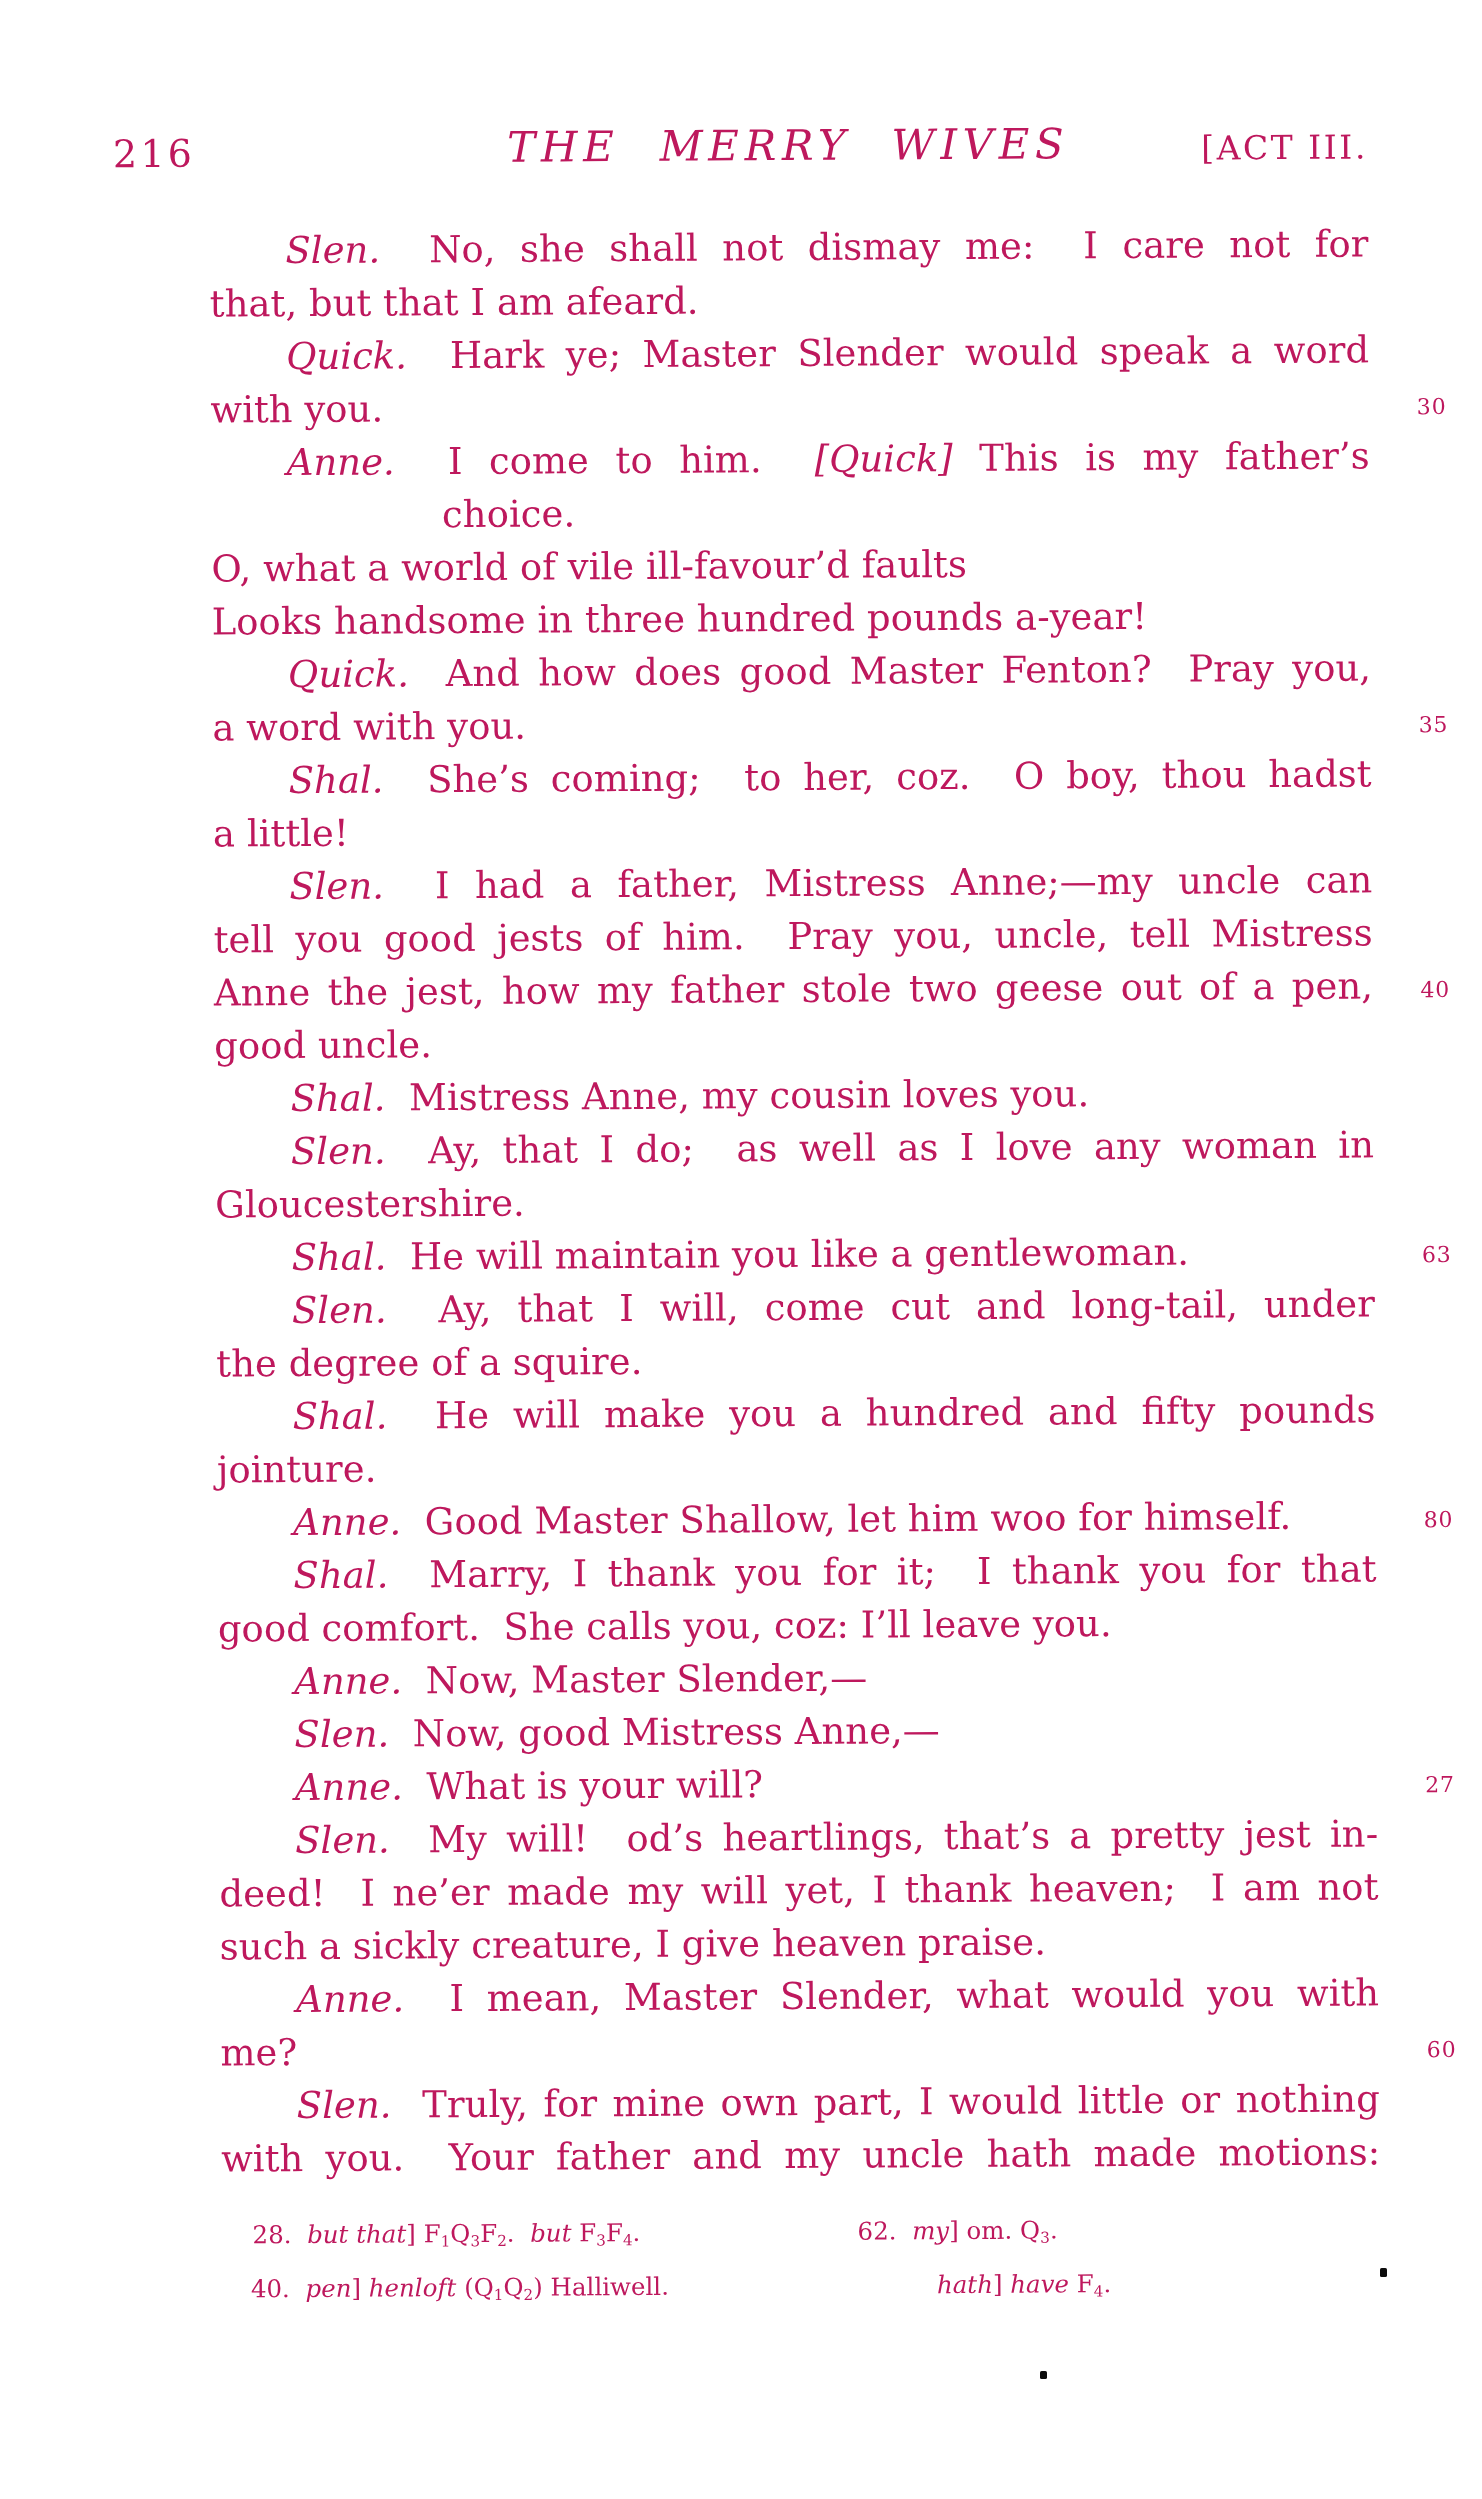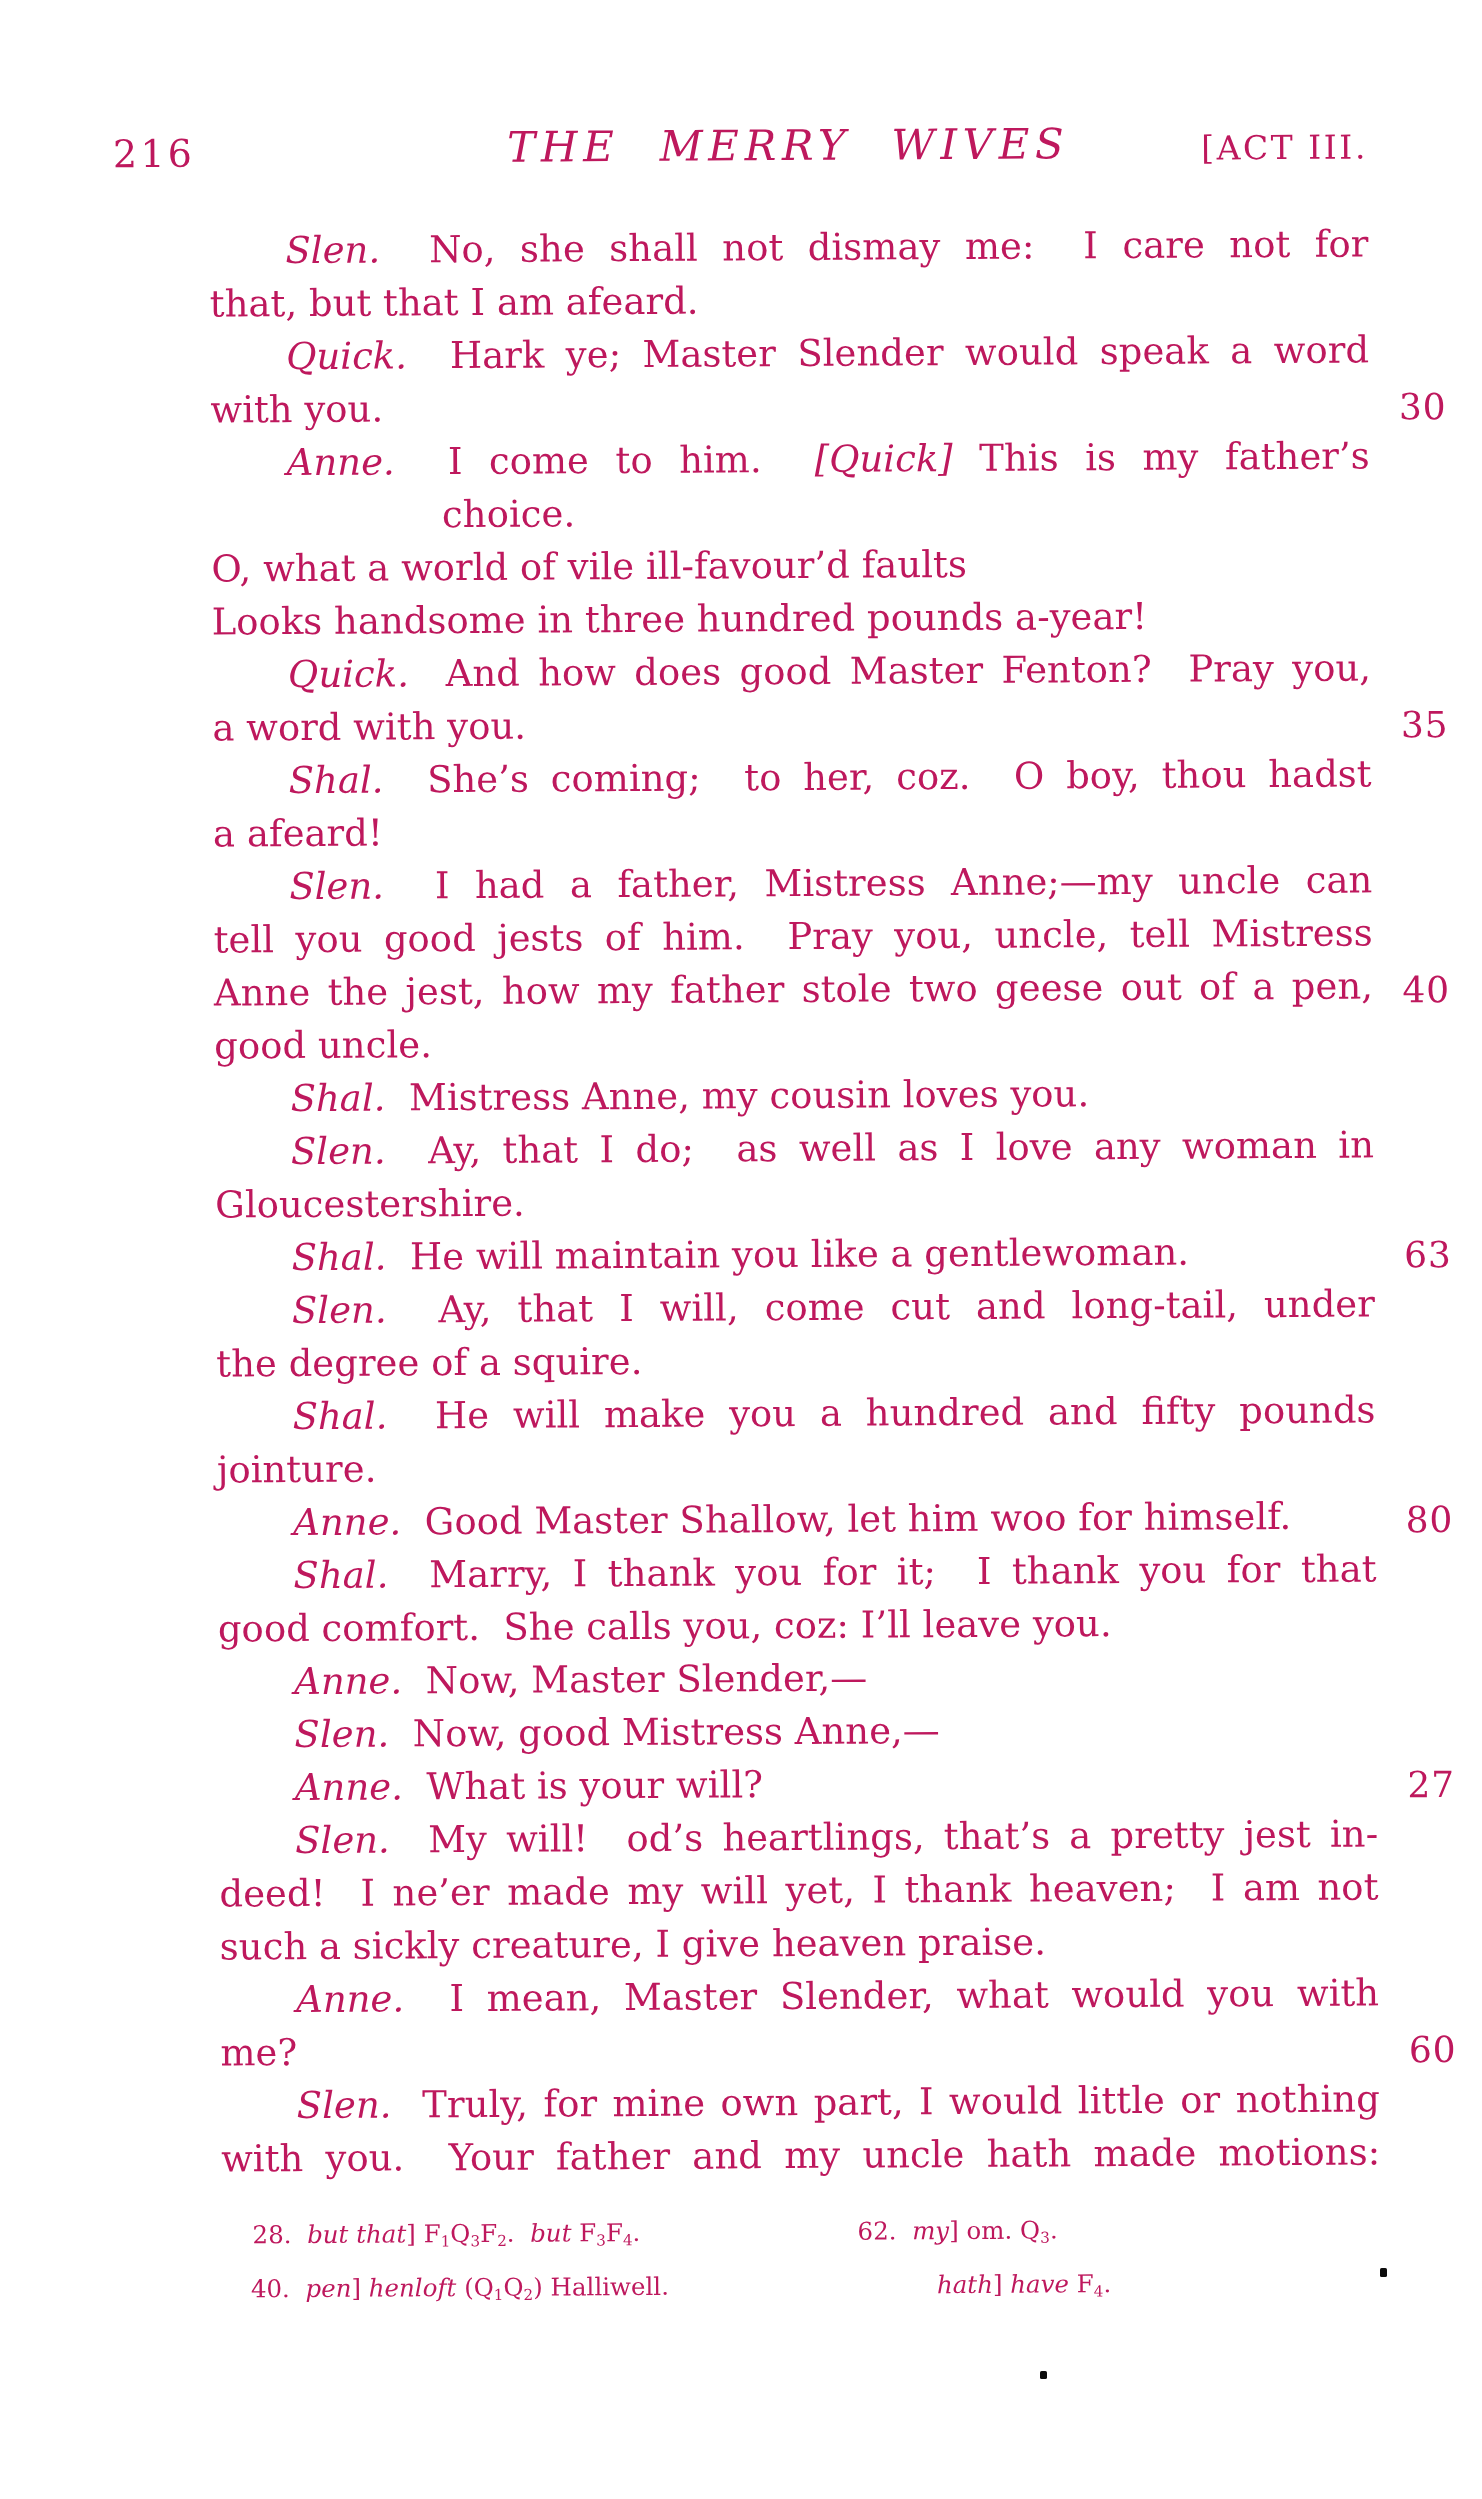--- a/index.html
+++ b/index.html
@@ -26,21 +26,21 @@
     font-size:37px;line-height:53px;
     white-space:pre-wrap;
     text-align:justify;
   }
   .line.full{text-align-last:justify;}
   .line.sp{padding-left:76px;}
   .line.ind2{padding-left:231px;}
   .speaker,.it{font-style:italic;}
   .lineno{
     position:absolute;right:-77px;top:4.1px;
-    font-size:36px;font-style:normal;letter-spacing:0.8px;
+    font-size:22px;font-style:normal;letter-spacing:0.8px;
     text-align:right;
   }
   .footnotes{position:relative;margin-top:23px;font-size:24.5px;line-height:54px;}
   .fn-row{position:relative;height:54px;white-space:pre-wrap;}
   .fn-cell{position:absolute;top:0;}
   .sb{font-size:0.62em;vertical-align:-0.28em;letter-spacing:0;}
   .speck{position:absolute;background:#0c0c0c;border-radius:1.6px;}
 </style>
 </head>
 <body>
@@ -57,21 +57,21 @@
         <div class="line"><span>that, but that I am afeard.</span></div>
         <div class="line sp full"><span class="it speaker">Quick.</span><span>  Hark ye; Master Slender would speak a word</span></div>
         <div class="line"><span>with you.</span><span class="lineno">30</span></div>
         <div class="line sp full"><span class="it speaker">Anne.</span><span>  I come to him.  </span><span class="it">[Quick]</span><span> This is my father’s</span></div>
         <div class="line ind2"><span>choice.</span></div>
         <div class="line"><span>O, what a world of vile ill-favour’d faults</span></div>
         <div class="line"><span>Looks handsome in three hundred pounds a-year!</span></div>
         <div class="line sp full"><span class="it speaker">Quick.</span><span>  And how does good Master Fenton?  Pray you,</span></div>
         <div class="line"><span>a word with you.</span><span class="lineno">35</span></div>
         <div class="line sp full"><span class="it speaker">Shal.</span><span>  She’s coming;  to her, coz.  O boy, thou hadst</span></div>
-        <div class="line"><span>a afeard!</span></div>
+        <div class="line"><span>a little!</span></div>
         <div class="line sp full"><span class="it speaker">Slen.</span><span>  I had a father, Mistress Anne;—my uncle can</span></div>
         <div class="line full"><span>tell you good jests of him.  Pray you, uncle, tell Mistress</span></div>
         <div class="line full"><span>Anne the jest, how my father stole two geese out of a pen,</span><span class="lineno">40</span></div>
         <div class="line"><span>good uncle.</span></div>
         <div class="line sp"><span class="it speaker">Shal.</span><span>  Mistress Anne, my cousin loves you.</span></div>
         <div class="line sp full"><span class="it speaker">Slen.</span><span>  Ay, that I do;  as well as I love any woman in</span></div>
         <div class="line"><span>Gloucestershire.</span></div>
         <div class="line sp"><span class="it speaker">Shal.</span><span>  He will maintain you like a gentlewoman.</span><span class="lineno">63</span></div>
         <div class="line sp full"><span class="it speaker">Slen.</span><span>  Ay, that I will, come cut and long-tail, under</span></div>
         <div class="line"><span>the degree of a squire.</span></div>

